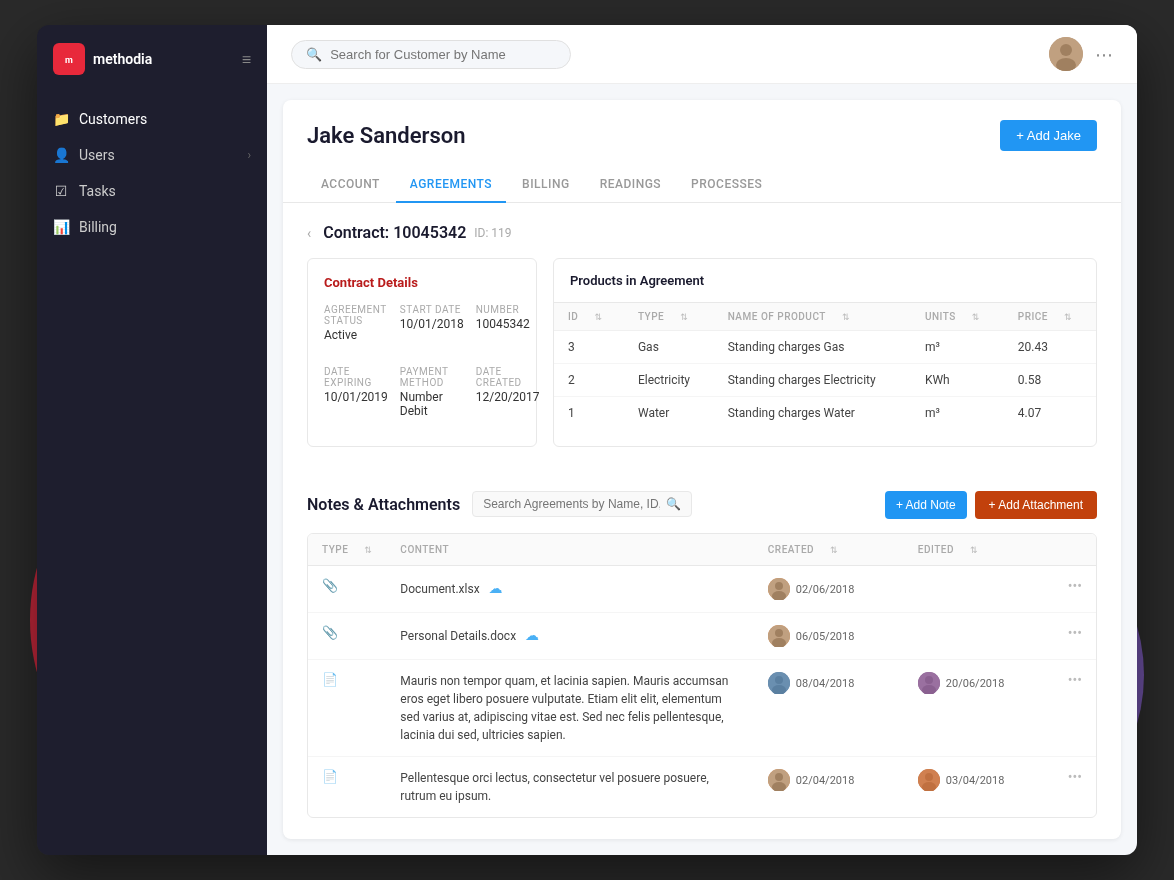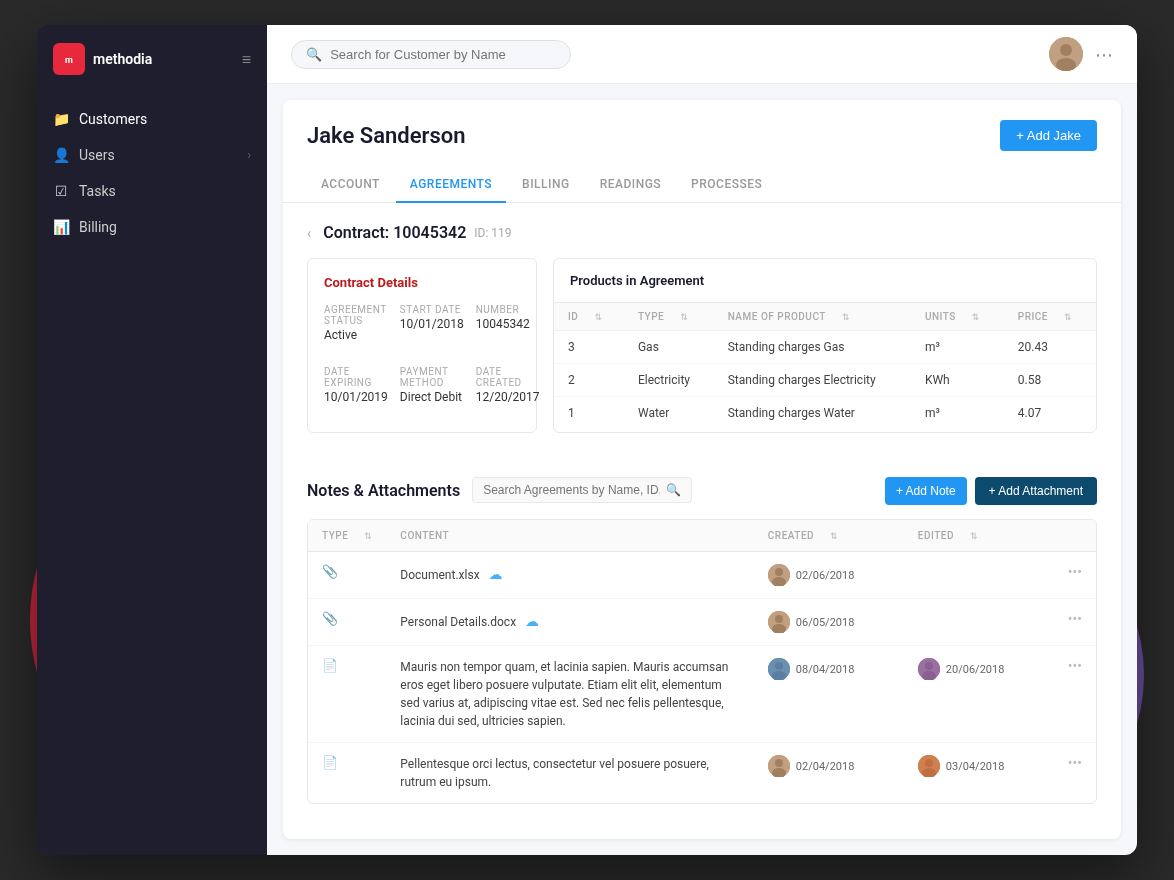--- a/index.html
+++ b/index.html
@@ -376,21 +376,21 @@
     .add-note-btn {
       background: #2196F3;
       color: white;
       border: none;
       border-radius: 4px;
       padding: 7px 11px;
       font-size: 12px;
       cursor: pointer;
     }
     .add-attachment-btn {
-      background: #0c4a6e;
+      background: #c2410c;
       color: white;
       border: none;
       border-radius: 4px;
       padding: 7px 14px;
       font-size: 12px;
       cursor: pointer;
     }
 
     
     .notes-table-wrapper {
@@ -564,21 +564,21 @@
               <div class="detail-row">
                 <div class="detail-label">Number</div>
                 <div class="detail-value">10045342</div>
               </div>
               <div class="detail-row">
                 <div class="detail-label">Date Expiring</div>
                 <div class="detail-value">10/01/2019</div>
               </div>
               <div class="detail-row">
                 <div class="detail-label">Payment Method</div>
-                <div class="detail-value">Direct Debit</div>
+                <div class="detail-value">Number Debit</div>
               </div>
               <div class="detail-row">
                 <div class="detail-label">Date Created</div>
                 <div class="detail-value">12/20/2017</div>
               </div>
             </div>
           </div>
 
           <div class="products-panel">
             <div class="products-header">Products in Agreement</div>

